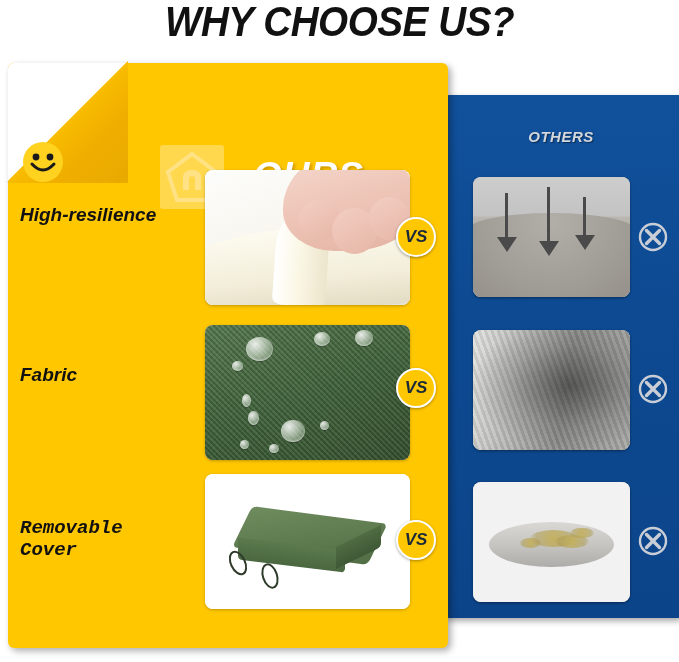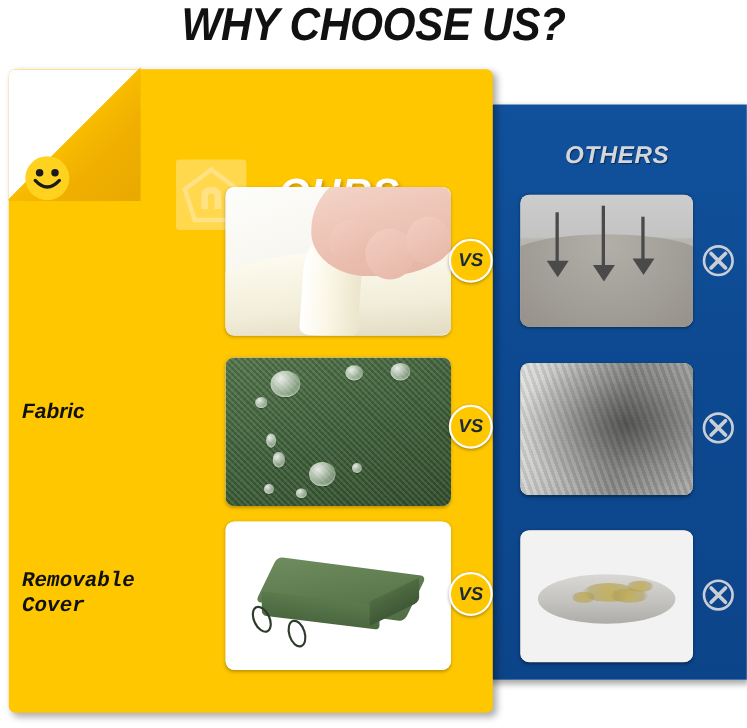--- a/index.html
+++ b/index.html
@@ -26,21 +26,21 @@
   
   #blue-panel {
     position:absolute; left:443px; top:95px; width:236px; height:523px;
     background: linear-gradient(180deg,#11519c 0%, #0d4a92 40%, #0c4489 100%);
     border-radius: 6px 0 0 6px;
     box-shadow: 2px 3px 6px rgba(0,0,0,0.35);
   }
   #others-title {
     position:absolute; left:0; top:33px; width:236px;
     text-align:center;
-    font-size:22px; font-weight:bold; font-style:italic;
+    font-size:15px; font-weight:bold; font-style:italic;
     color:#d3d7dc; letter-spacing:0.5px;
     text-shadow: 1px 1px 1px rgba(0,0,0,0.45);
   }
 
   
   #yellow-panel {
     position:absolute; left:8px; top:63px; width:440px; height:585px;
     background: #ffc700;
     border-radius: 6px;
     box-shadow: 3px 3px 7px rgba(0,0,0,0.32);
@@ -105,21 +105,21 @@
     border-radius:8px; overflow:hidden;
     box-shadow: 0 1px 3px rgba(0,0,0,0.4);
     background:#c9c9c9;
   }
   #pic-others-0 { top:177px; }
   #pic-others-1 { top:330px; }
   #pic-others-2 { top:482px; }
 
   
   .vs-badge {
-    position:absolute; left:408px; width:40px; height:40px;
+    position:absolute; left:396px; width:40px; height:40px;
     border-radius:50%;
     background:#ffc700;
     border:2.5px solid #fdfdfd;
     box-shadow:0 1px 3px rgba(0,0,0,0.35);
     display:flex; align-items:center; justify-content:center;
     font-size:17px; font-weight:bold; font-style:italic;
     color:#1a2a3a;
   }
   #vs-0 { top:217px; }
   #vs-1 { top:368px; }
@@ -301,20 +301,21 @@
       <svg viewBox="0 0 64 64" width="64" height="64">
         <path d="M32 9 L56 27 L47 55 L17 55 L8 27 Z" fill="none" stroke="#ffe285" stroke-width="4"></path>
         <path d="M23 45 L23 33 Q23 25 32 25 Q41 25 41 33 L41 45 L35 45 L35 34 Q35 31 32 31 Q29 31 29 34 L29 45 Z" fill="#ffe285"></path>
       </svg>
     </div>
 
     <div id="ours-title">OURS</div>
   </div>
 
   <div class="feat-label" id="label-0">
+    <div>High-resilience</div>
   </div>
   <div class="feat-label" id="label-1">
     <div>Fabric</div>
   </div>
   <div class="feat-label" id="label-2">
     <div>Removable</div>
     <div>Cover</div>
   </div>
 
   <div class="pic-ours" id="pic-ours-0">

